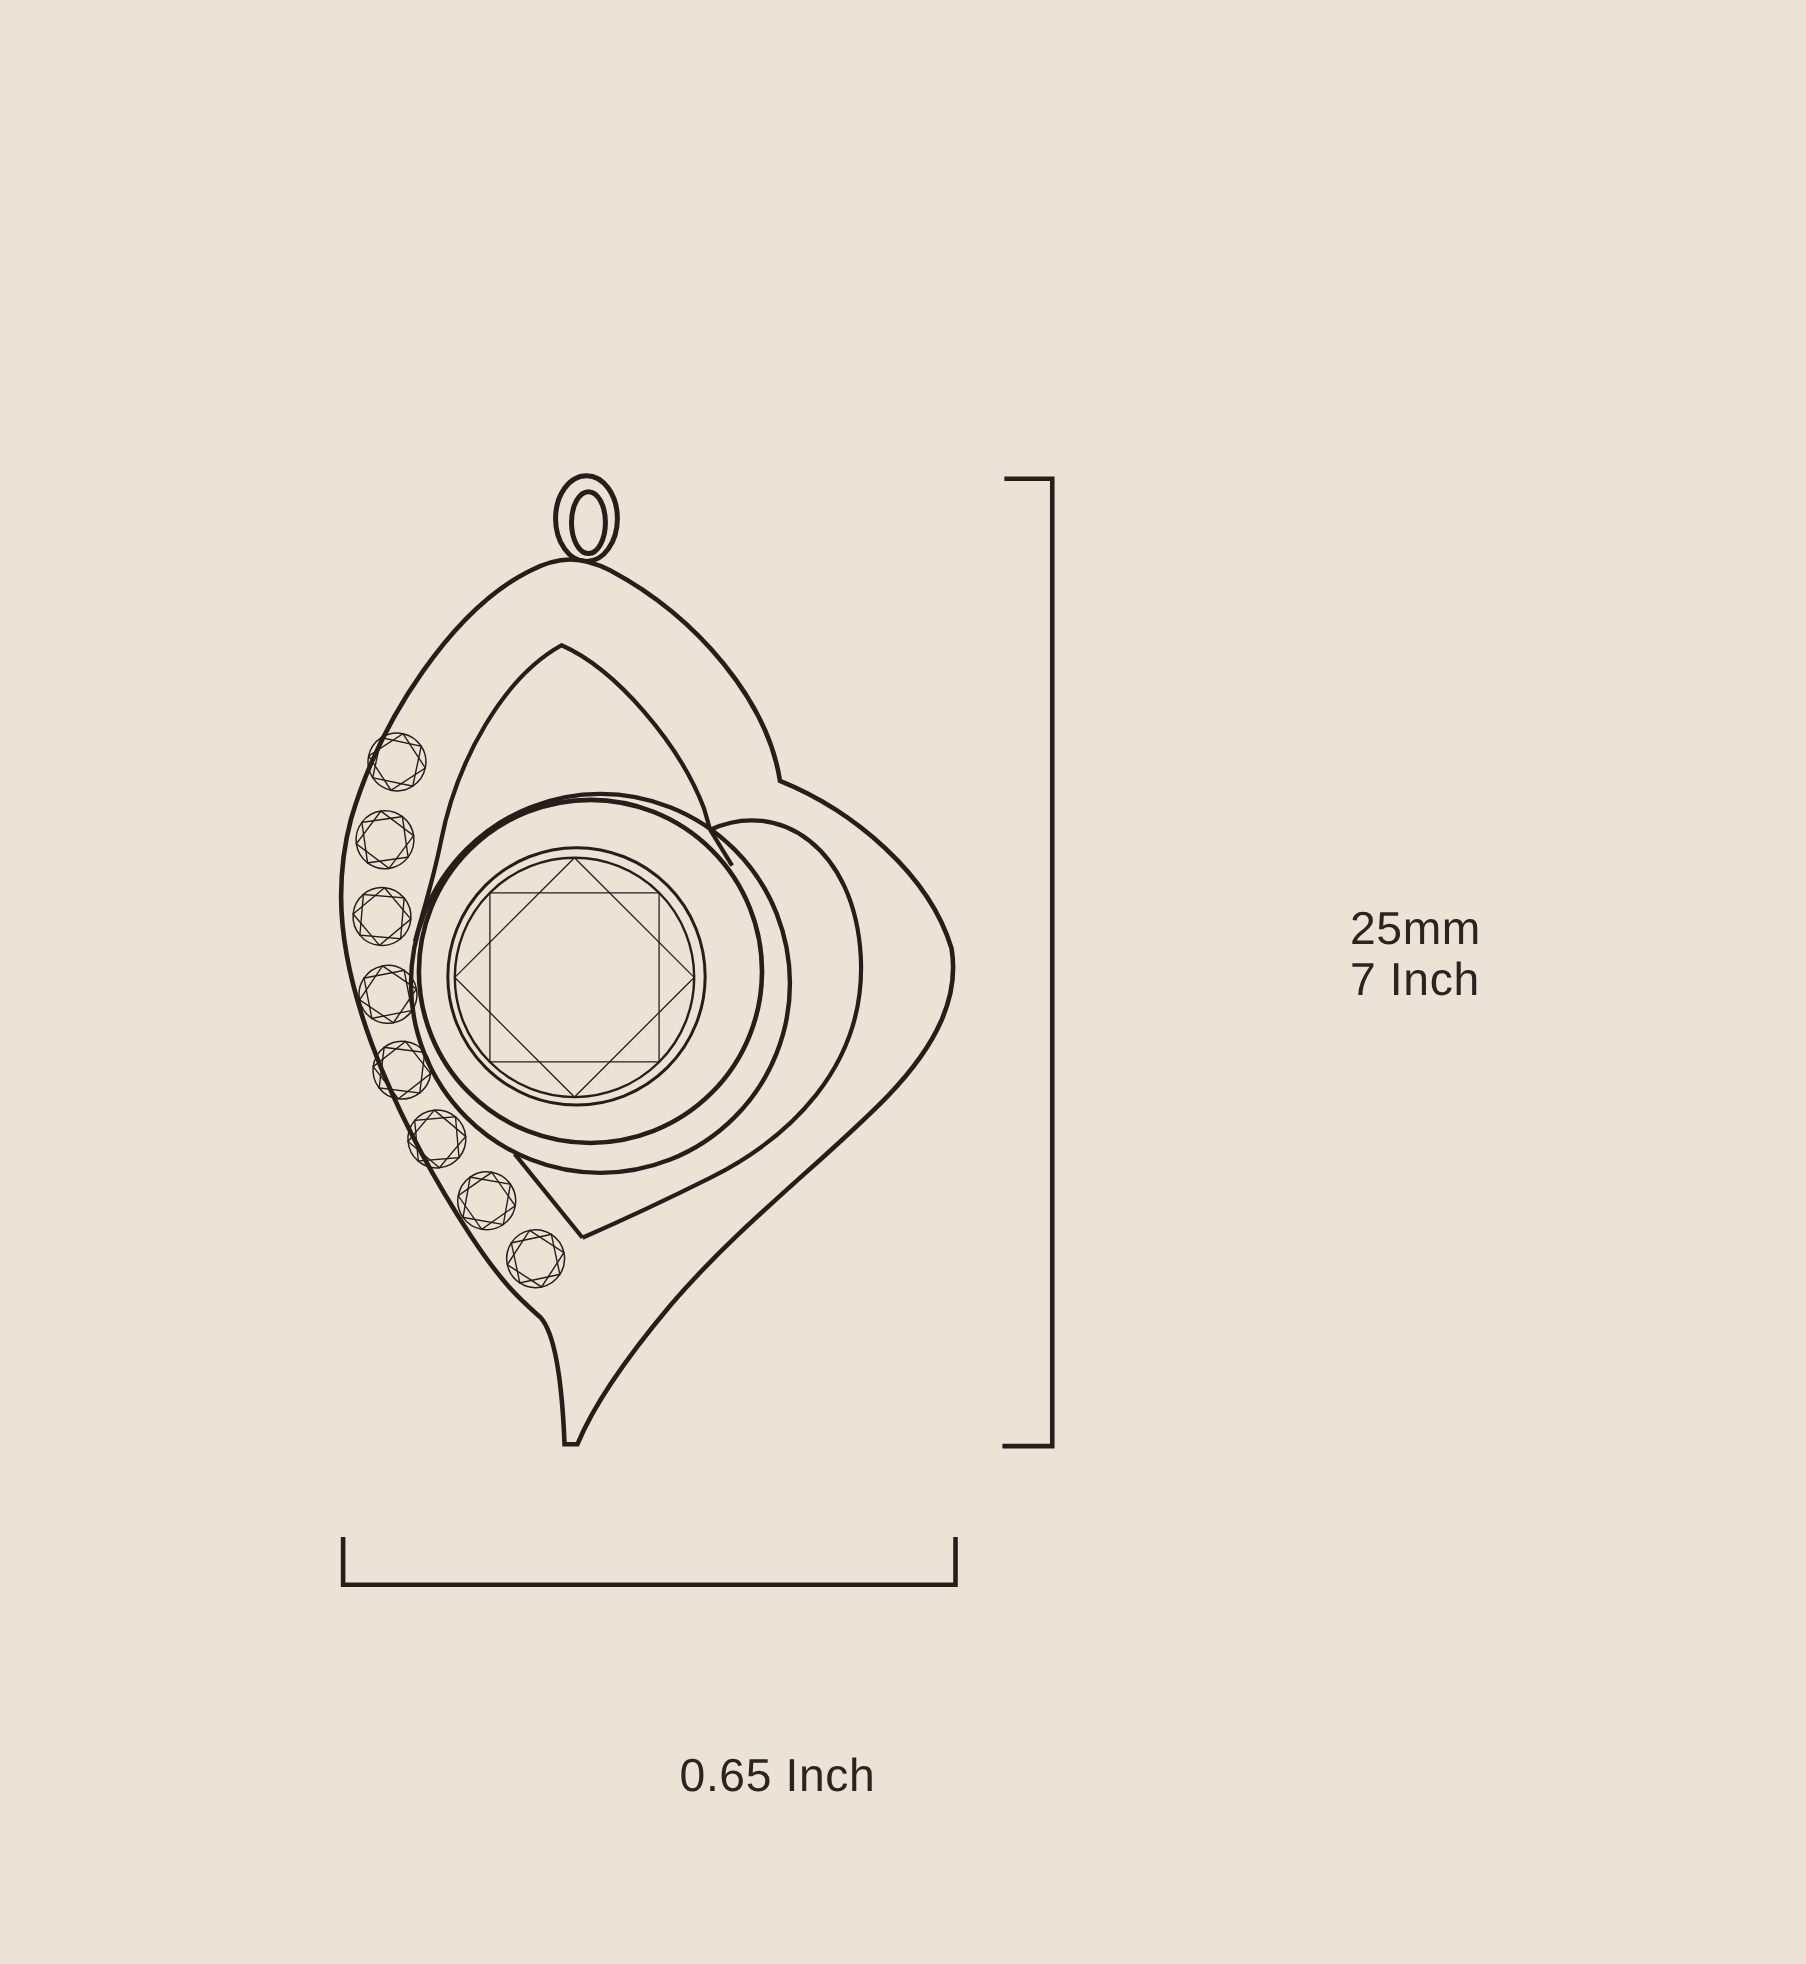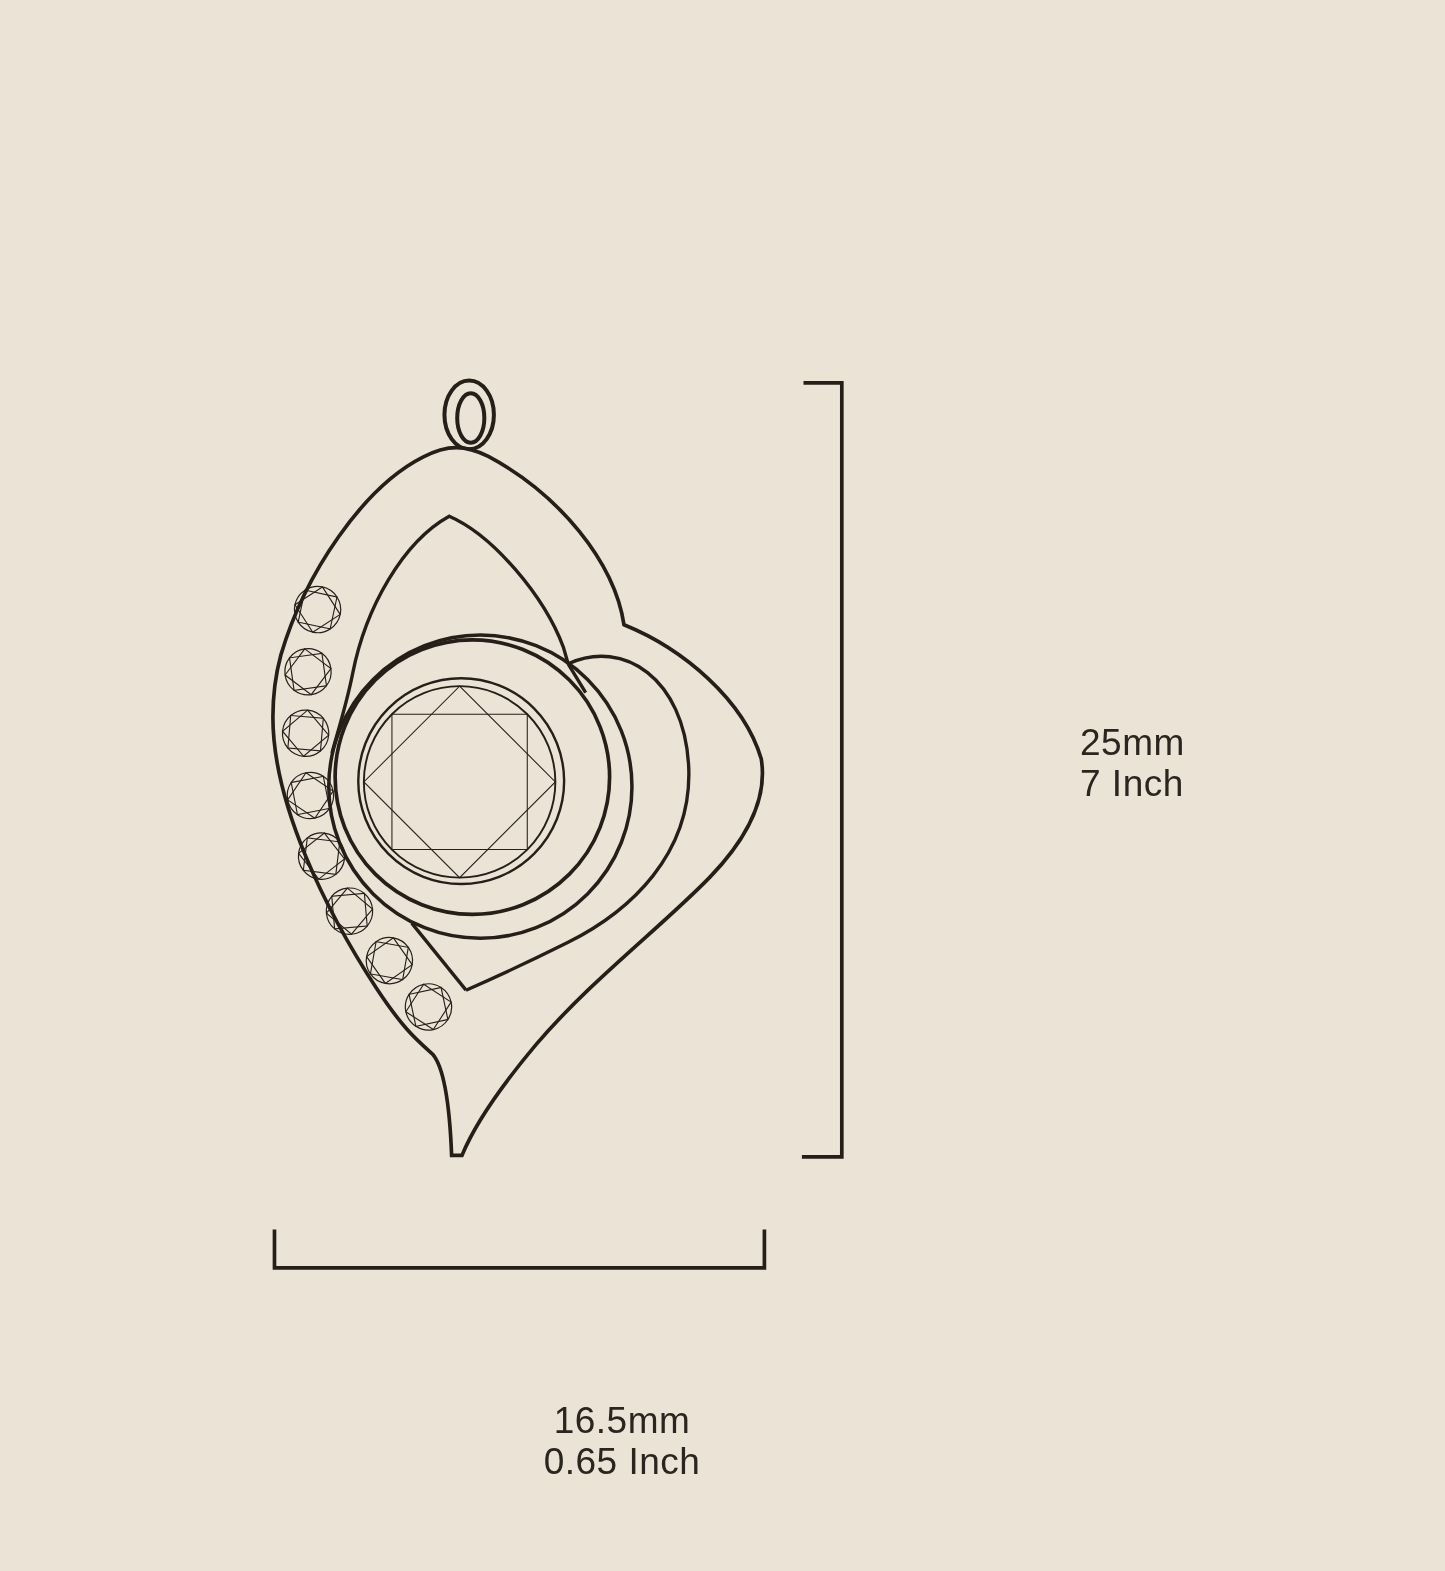--- a/index.html
+++ b/index.html
@@ -117,17 +117,16 @@
     <path stroke="#261E18" stroke-width="4.6" d="M 1007 281 L 1055 281 L 1055 1251 L 1005 1251"></path>
     <path stroke="#261E18" stroke-width="4.6" d="M 344 1342 L 344 1390 L 958 1390 L 958 1342"></path>
   </svg>
 
   <div class="dim-label dim-label-height">
     <div>25mm</div>
     <div>7 Inch</div>
   </div>
 
   <div class="dim-label dim-label-width">
-    <div>16.5mm</div>
     <div>0.65 Inch</div>
   </div>
 
 </div>
 
 </body></html>

